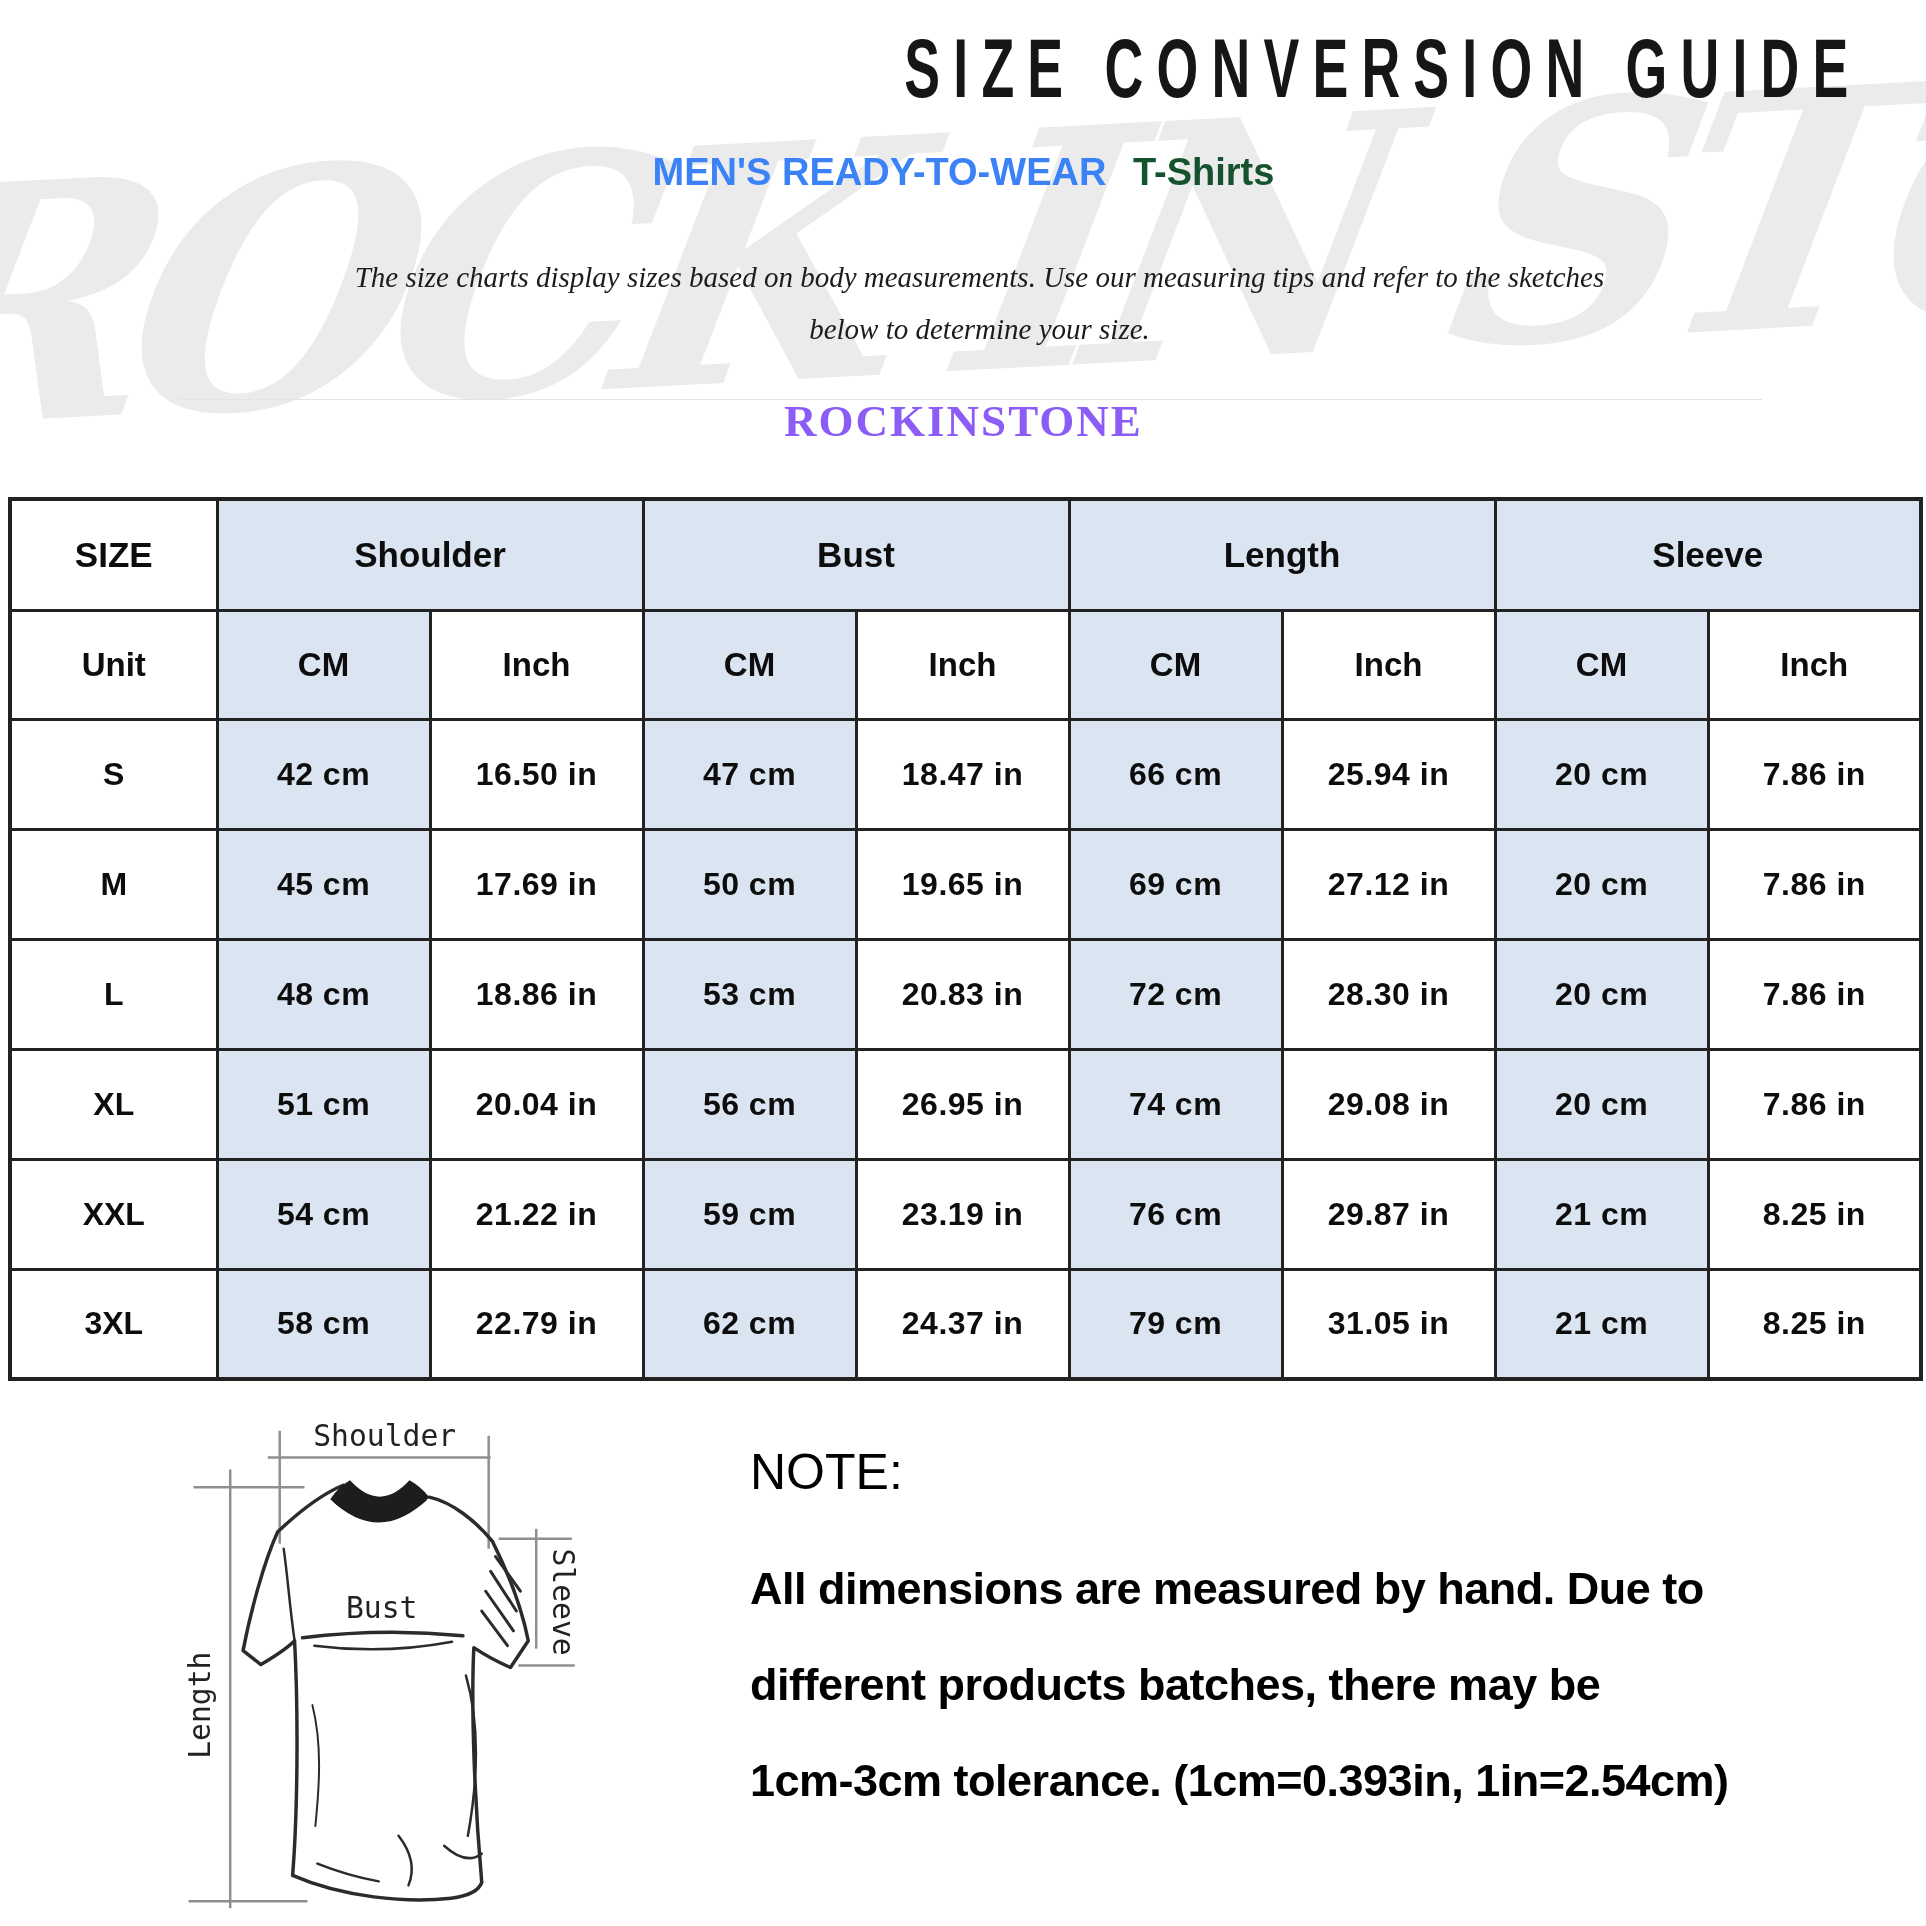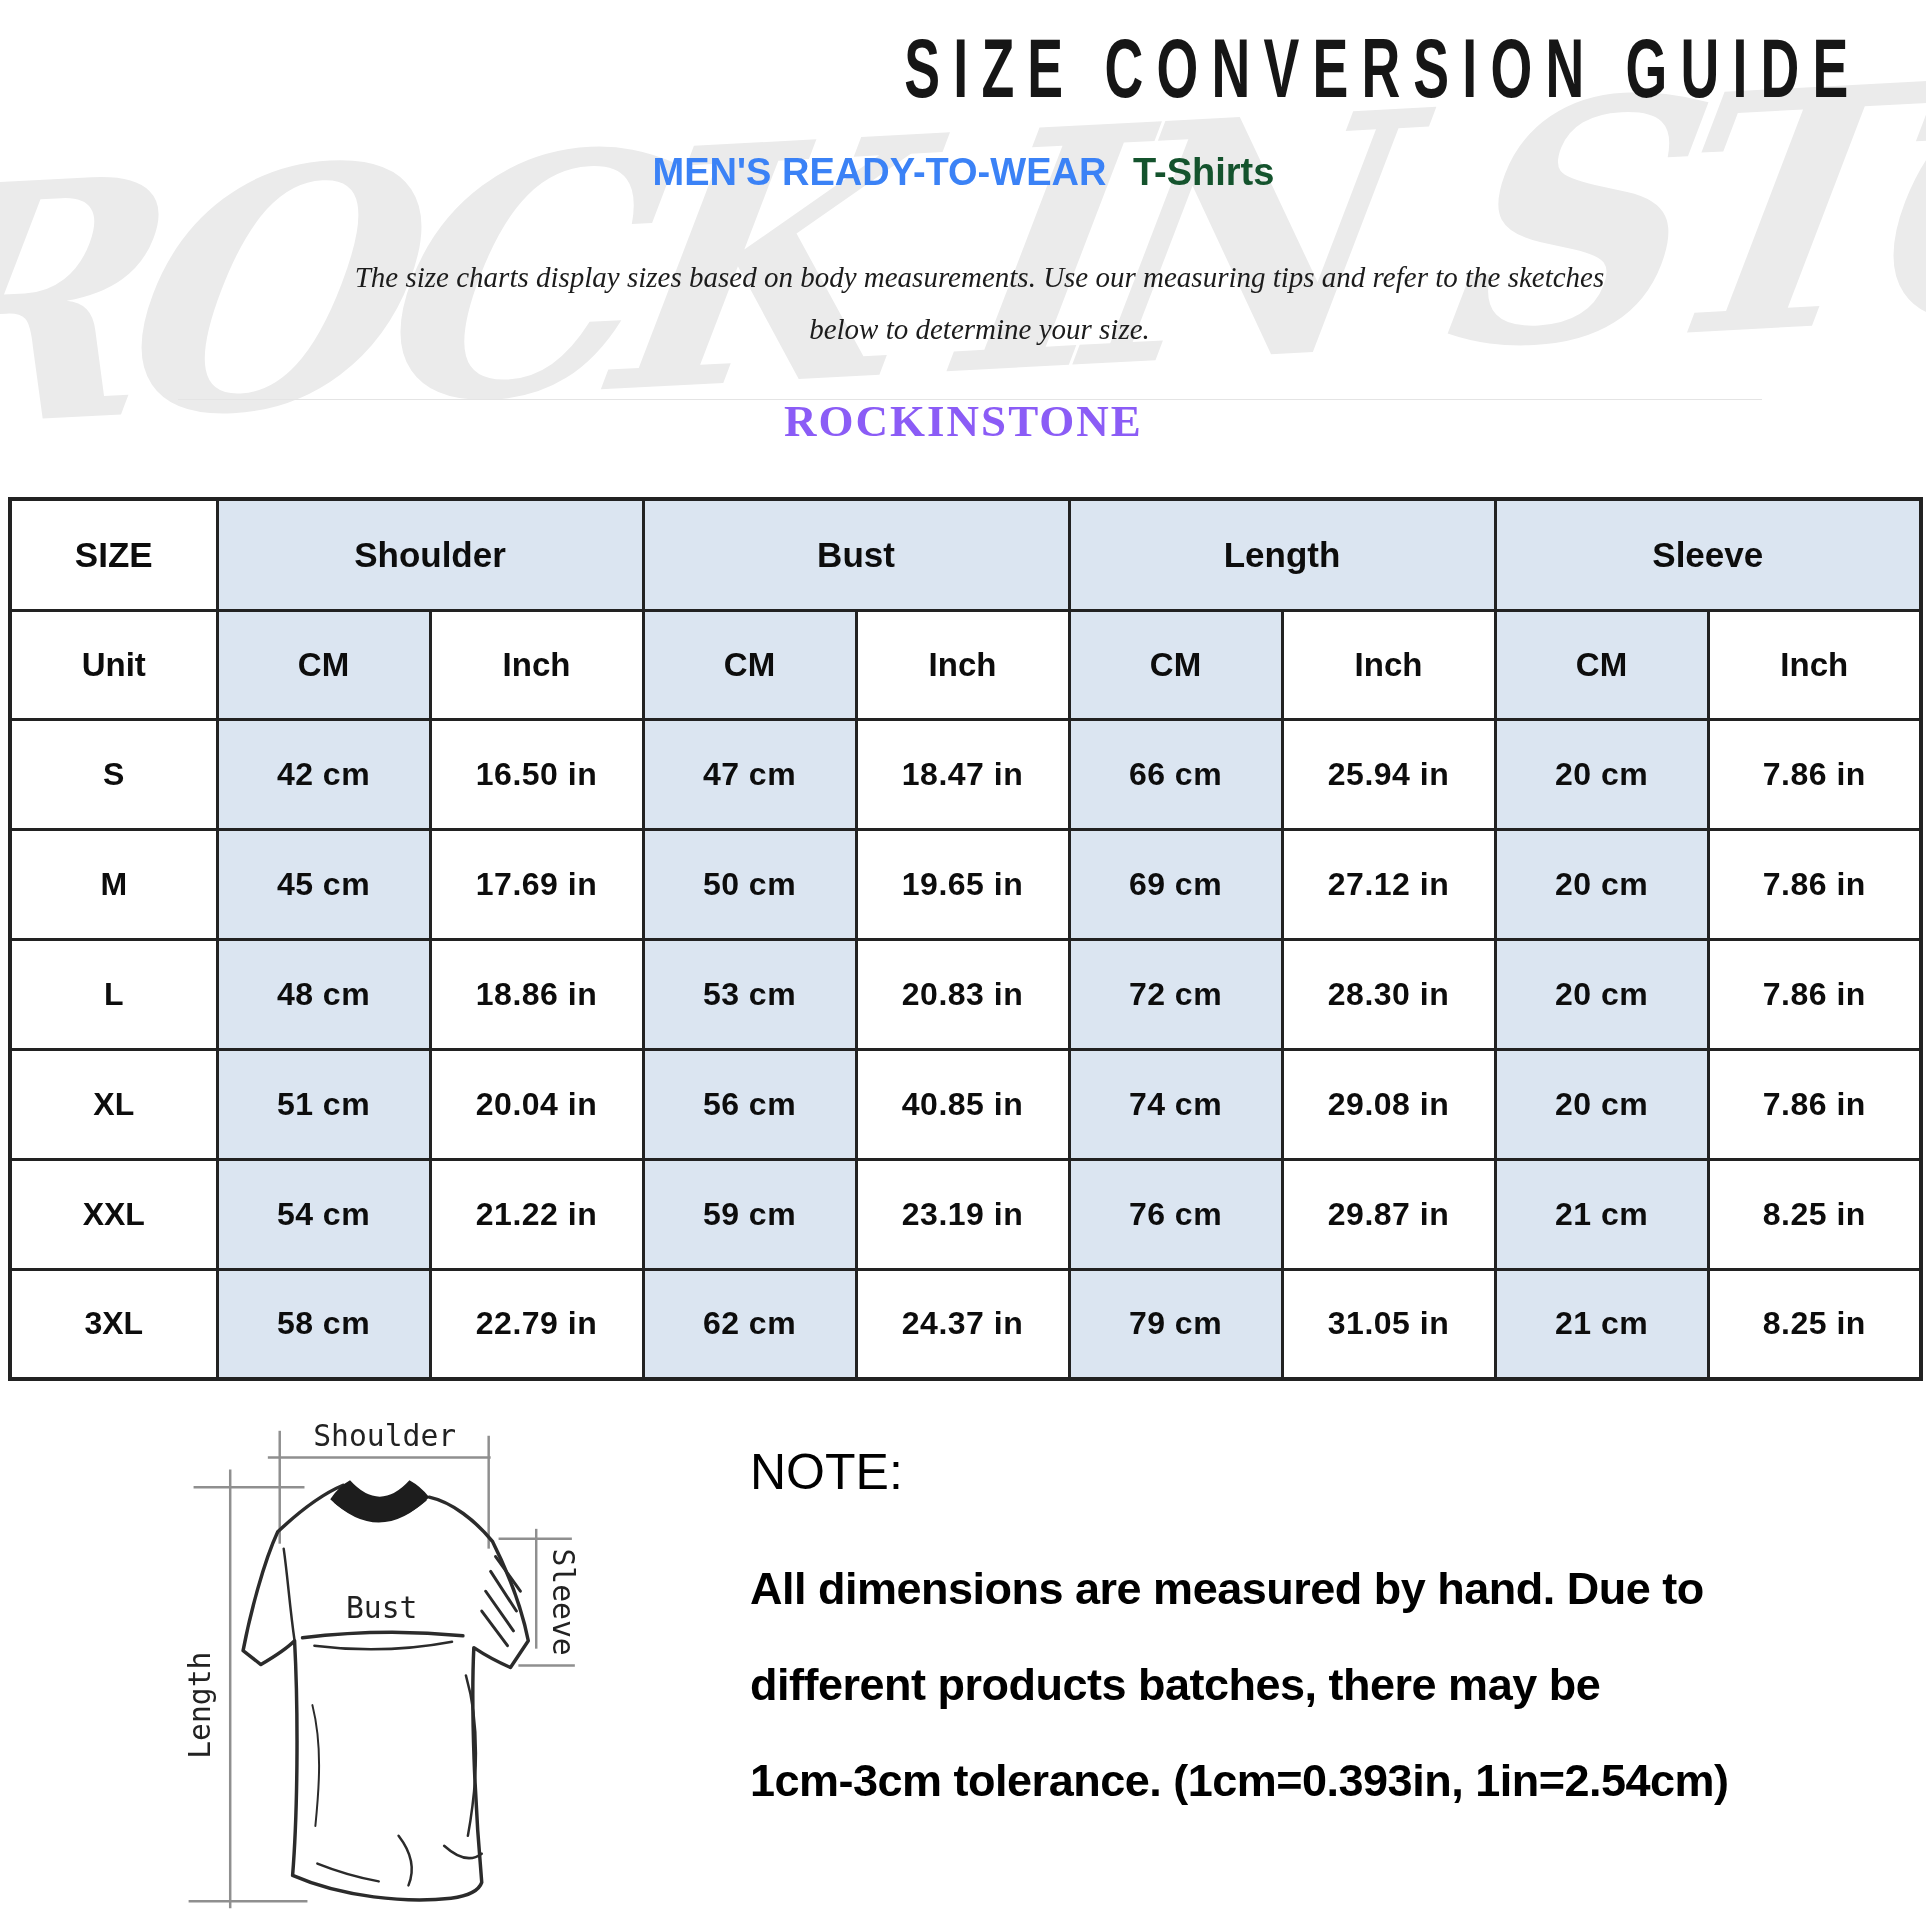--- a/index.html
+++ b/index.html
@@ -144,21 +144,21 @@
           <td class="blue val">72 cm</td>
           <td class="val">28.30 in</td>
           <td class="blue val">20 cm</td>
           <td class="val">7.86 in</td>
         </tr>
         <tr class="data-row">
           <td>XL</td>
           <td class="blue val">51 cm</td>
           <td class="val">20.04 in</td>
           <td class="blue val">56 cm</td>
-          <td class="val">40.85 in</td>
+          <td class="val">26.95 in</td>
           <td class="blue val">74 cm</td>
           <td class="val">29.08 in</td>
           <td class="blue val">20 cm</td>
           <td class="val">7.86 in</td>
         </tr>
         <tr class="data-row">
           <td>XXL</td>
           <td class="blue val">54 cm</td>
           <td class="val">21.22 in</td>
           <td class="blue val">59 cm</td>

